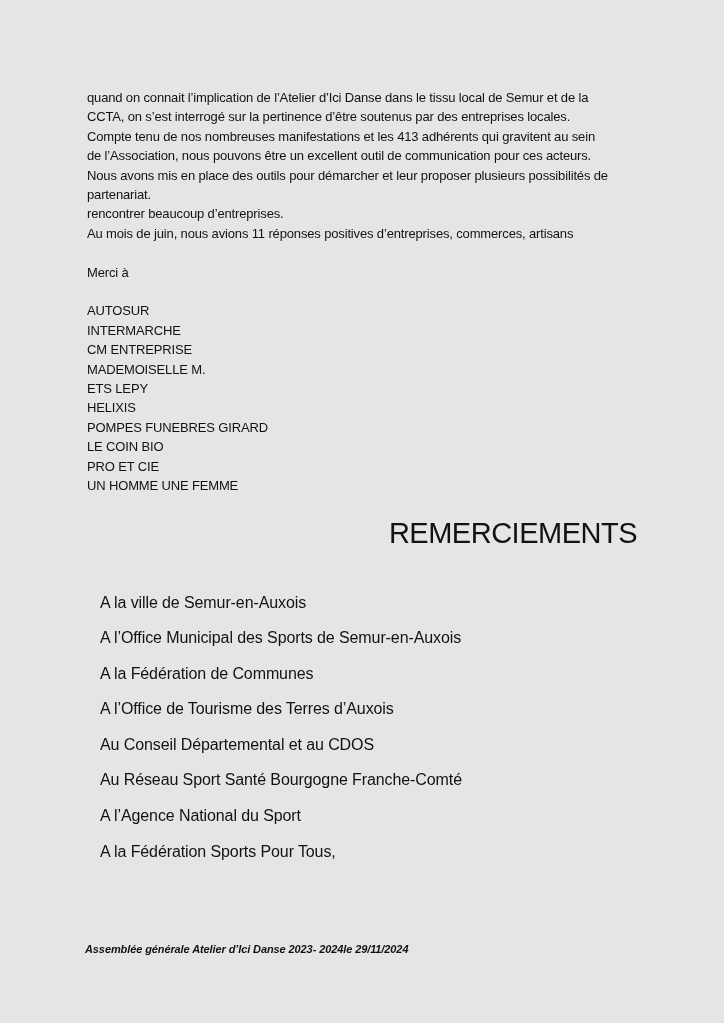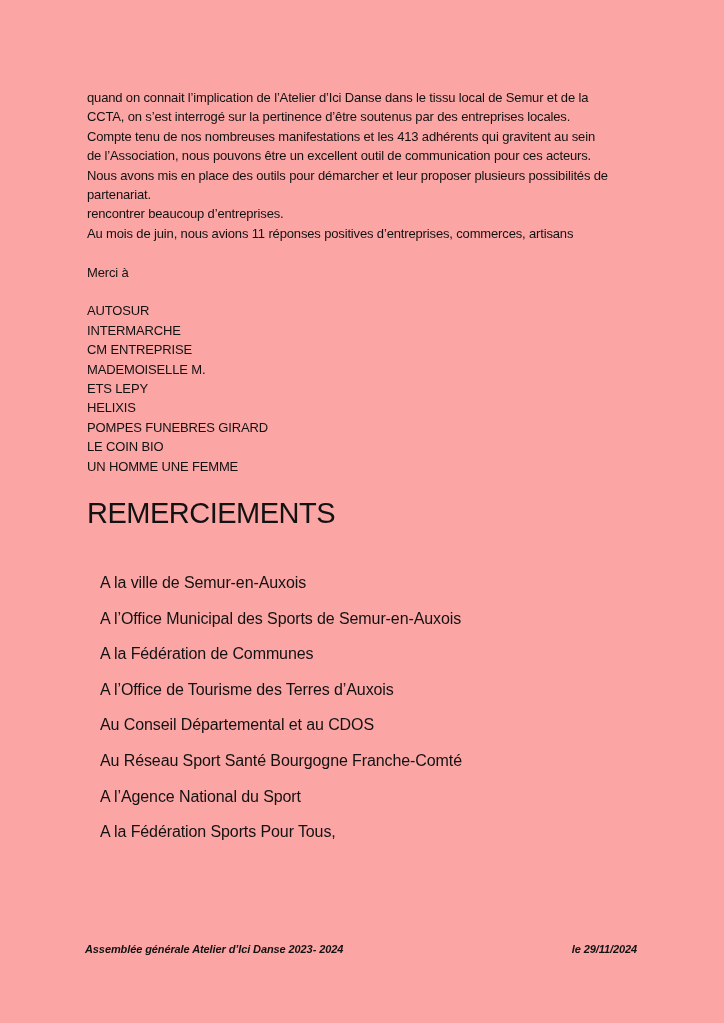--- a/index.html
+++ b/index.html
@@ -4,21 +4,21 @@
 <style>
   html, body {
     margin: 0;
     padding: 0;
     background: #ffffff;
   }
   .page {
     position: relative;
     width: 724px;
     height: 1023px;
-    background: #fca5a5;
+    background: #e5e5e5;
     font-family: "Liberation Sans", "DejaVu Sans", sans-serif;
     color: #121212;
     overflow: hidden;
   }
   .content {
     position: absolute;
     left: 87px;
     top: 88px;
     width: 550px;
   }
@@ -27,21 +27,21 @@
     line-height: 19.4px;
     letter-spacing: -0.15px;
     white-space: pre;
   }
   .blank-line {
     height: 19.4px;
   }
   .heading {
     margin-top: 20px;
     width: 550px;
-    text-align: left;
+    text-align: right;
     font-size: 29px;
     line-height: 34px;
     letter-spacing: -0.5px;
     font-weight: 400;
     white-space: pre;
   }
   .thanks {
     margin-top: 42px;
     padding-left: 5px;
   }
@@ -52,21 +52,21 @@
     letter-spacing: -0.1px;
     white-space: pre;
     margin-left: 8px;
   }
   .footer {
     position: absolute;
     left: 85px;
     right: 87px;
     top: 943px;
     display: flex;
-    justify-content: space-between;
+    justify-content: flex-start;
     font-size: 11px;
     font-style: italic;
     font-weight: 700;
     letter-spacing: -0.1px;
     white-space: pre;
   }
 </style>
 </head>
 <body>
 
@@ -89,20 +89,21 @@
     <div class="blank-line"></div>
 
     <div class="line">AUTOSUR</div>
     <div class="line">INTERMARCHE</div>
     <div class="line">CM ENTREPRISE</div>
     <div class="line">MADEMOISELLE M.</div>
     <div class="line">ETS LEPY</div>
     <div class="line">HELIXIS</div>
     <div class="line">POMPES FUNEBRES GIRARD</div>
     <div class="line">LE COIN BIO</div>
+    <div class="line">PRO ET CIE</div>
     <div class="line">UN HOMME UNE FEMME</div>
 
     <div class="heading">REMERCIEMENTS</div>
 
     <div class="thanks">
       <div class="thanks-item">A la ville de Semur-en-Auxois</div>
       <div class="thanks-item">A l’Office Municipal des Sports de Semur-en-Auxois</div>
       <div class="thanks-item">A la Fédération de Communes</div>
       <div class="thanks-item">A l’Office de Tourisme des Terres d’Auxois</div>
       <div class="thanks-item">Au Conseil Départemental et au CDOS</div>

